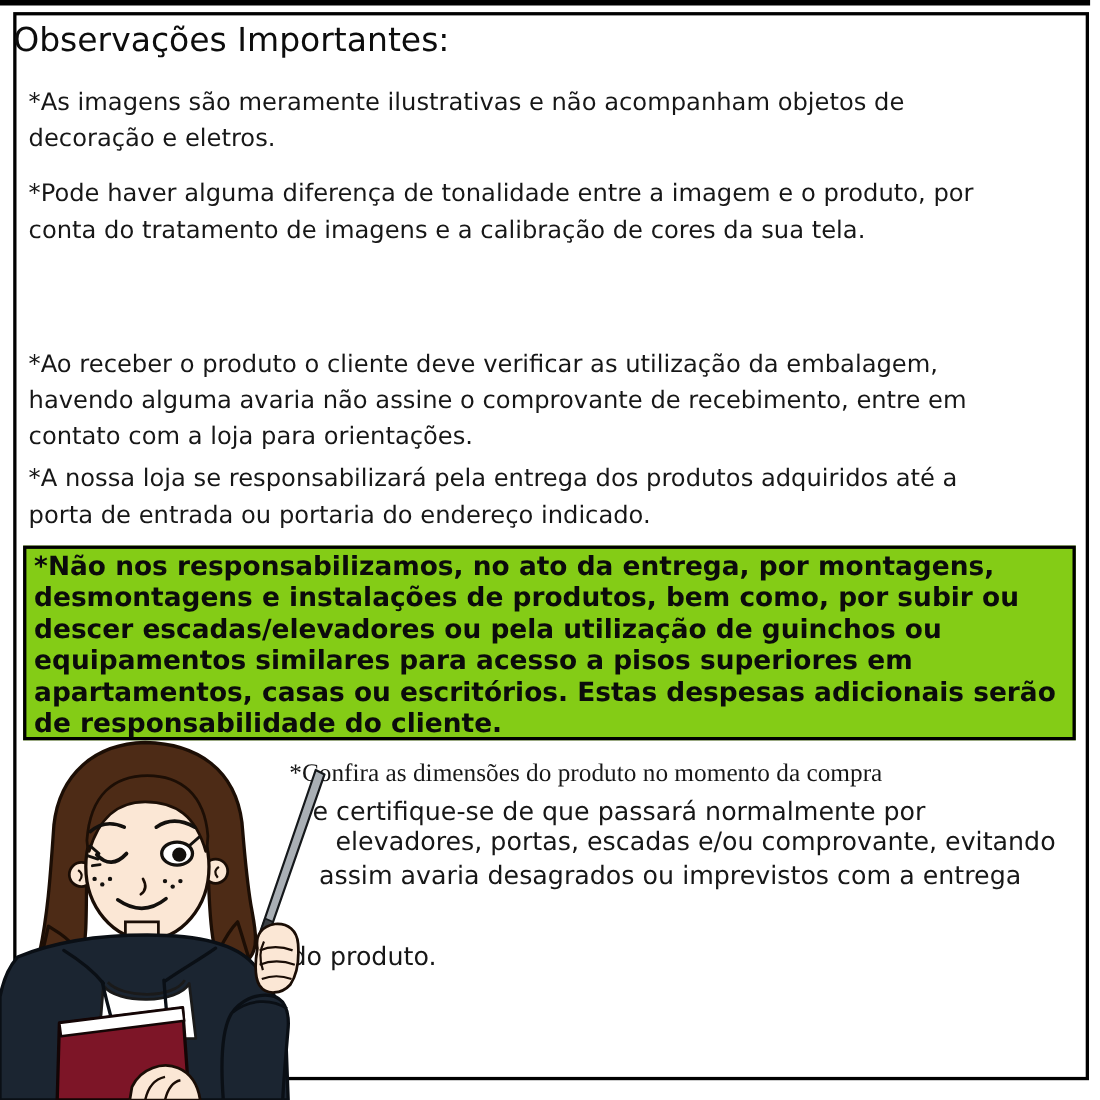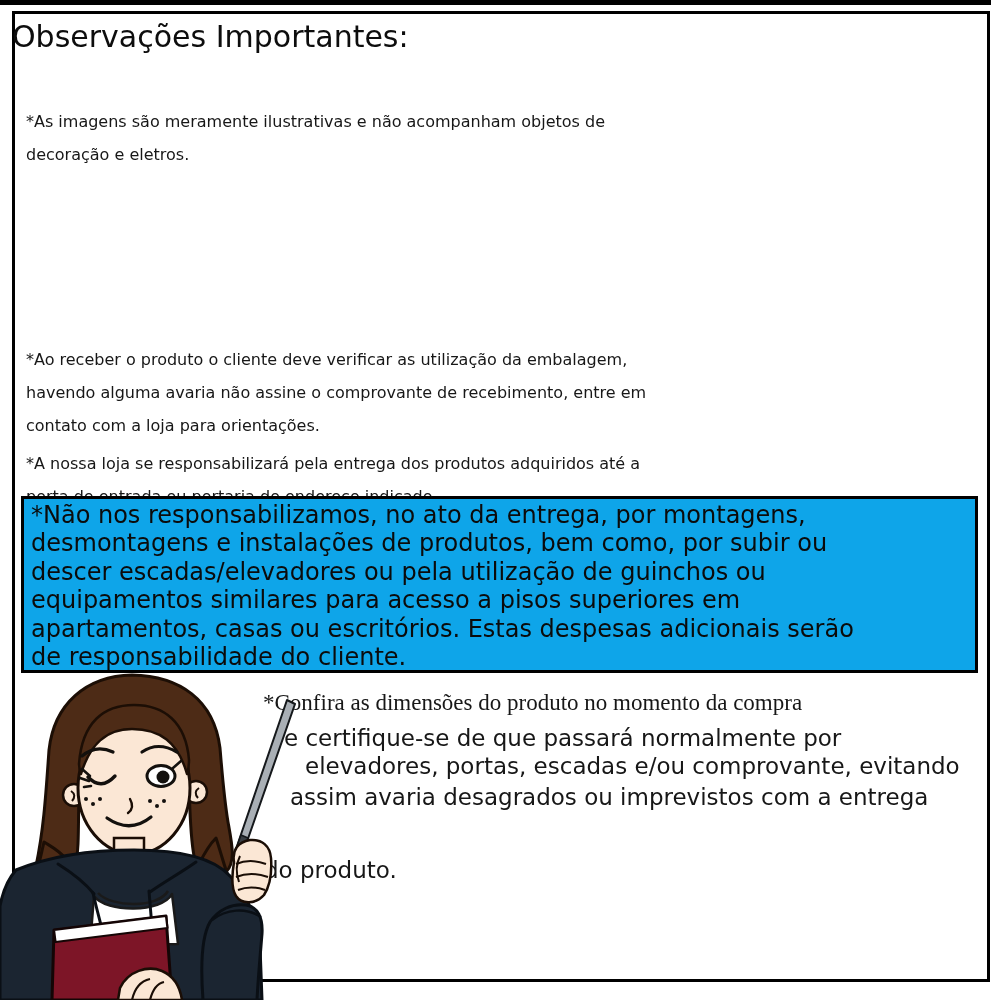--- a/index.html
+++ b/index.html
@@ -25,37 +25,36 @@
     background: #ffffff;
   }
   .title {
     position: absolute; left: 12px; top: 19px; width: 978px;
     text-align: left;
     font-size: 30px;
     color: #0d0d0d;
   }
   .para {
     position: absolute; left: 26px; width: 952px;
-    font-size: 16px; line-height: 33px;
+    font-size: 22px; line-height: 33px;
     white-space: pre-line;
     color: #171717;
-    margin-top: 28px;
   }
   .p1 { top: 77px; }
   .p2 { top: 160px; }
   .p3 { top: 242px; }
   .p4 { top: 315px; }
   .p5 { top: 419px; }
   .highlight {
     position: absolute; left: 21px; top: 496px;
     width: 957px; height: 177px;
-    background: #0ea5e9;
+    background: #84cc16;
     border: 3px solid #000;
     padding: 2px 6px 0 7px;
-    font-size: 24px; font-weight: normal;
+    font-size: 24px; font-weight: bold;
     line-height: 28.4px;
     white-space: pre-line;
     color: #0b0b0b;
   }
   .note-line {
     position: absolute;
     font-size: 23px; line-height: 31px;
     white-space: nowrap;
     color: #171717;
   }
@@ -75,20 +74,22 @@
 
 <div id="canvas">
 
   <div class="top-bar"></div>
   <div class="frame"></div>
 
   <div class="title">Observações Importantes:</div>
 
   <div class="para p1">*As imagens são meramente ilustrativas e não acompanham objetos de
 decoração e eletros.</div>
+  <div class="para p2">*Pode haver alguma diferença de tonalidade entre a imagem e o produto, por
+conta do tratamento de imagens e a calibração de cores da sua tela.</div>
   <div class="para p4">*Ao receber o produto o cliente deve verificar as utilização da embalagem,
 havendo alguma avaria não assine o comprovante de recebimento, entre em
 contato com a loja para orientações.</div>
   <div class="para p5">*A nossa loja se responsabilizará pela entrega dos produtos adquiridos até a
 porta de entrada ou portaria do endereço indicado.</div>
 
   <div class="highlight">*Não nos responsabilizamos, no ato da entrega, por montagens,
 desmontagens e instalações de produtos, bem como, por subir ou
 descer escadas/elevadores ou pela utilização de guinchos ou
 equipamentos similares para acesso a pisos superiores em

